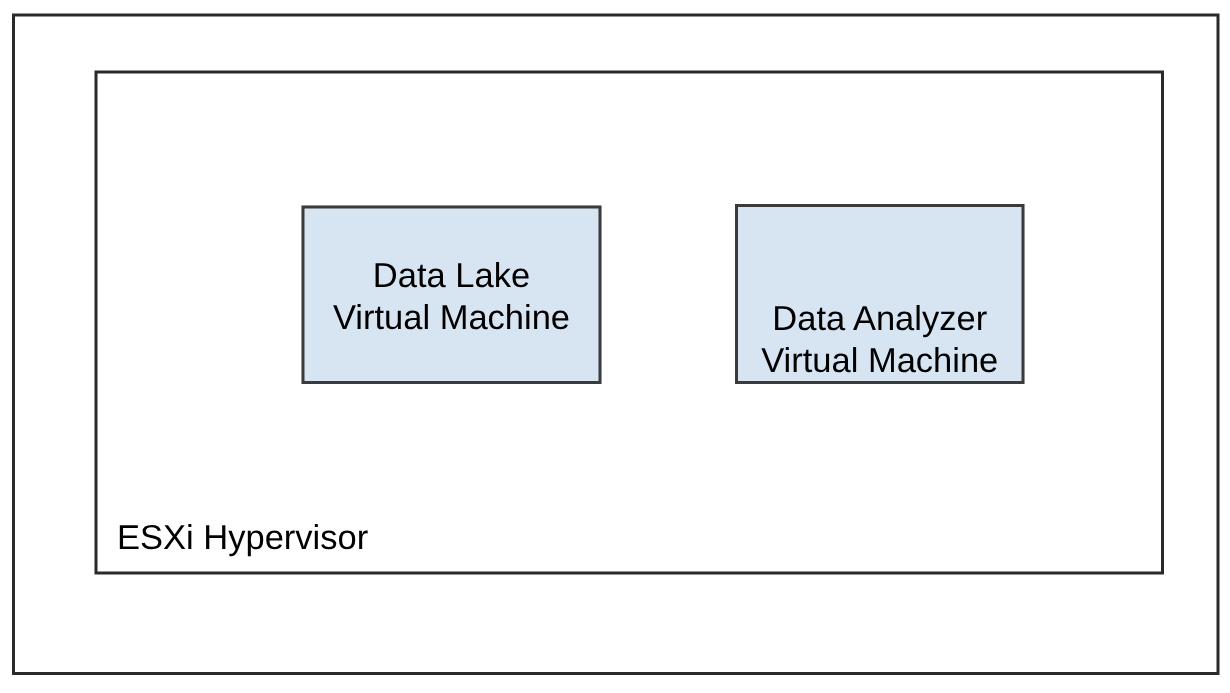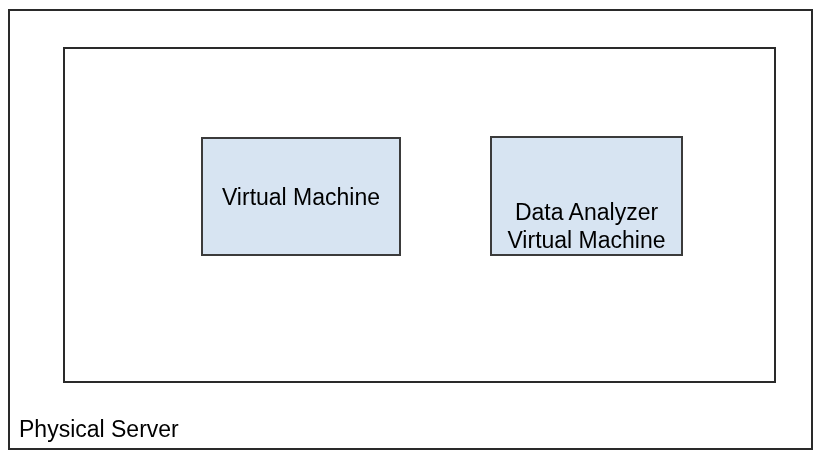--- a/index.html
+++ b/index.html
@@ -74,26 +74,27 @@
 </head>
 <body>
 
 <div class="stage">
 
   <div class="outer-box">
 
     <div class="inner-box">
 
       <div class="vm-box vm-1">
+        <span class="vm-label-line">Data Lake</span>
         <span class="vm-label-line">Virtual Machine</span>
       </div>
 
       <div class="vm-box vm-2">
         <span class="vm-label-line">Data Analyzer</span>
         <span class="vm-label-line">Virtual Machine</span>
       </div>
 
+      <div class="inner-label">ESXi Hypervisor</div>
     </div>
 
-    <div class="outer-label">Physical Server</div>
   </div>
 
 </div>
 
 </body></html>

